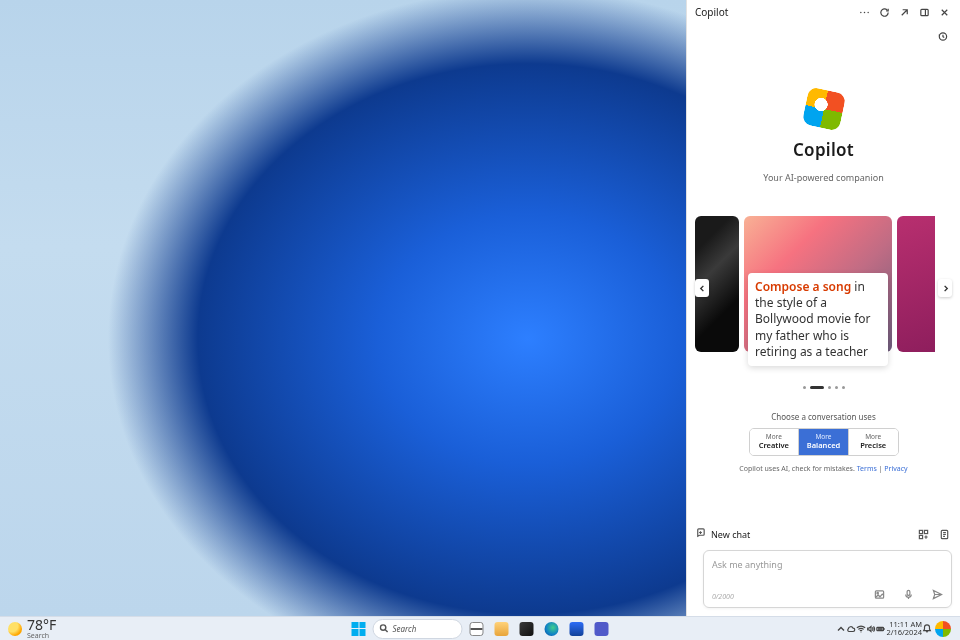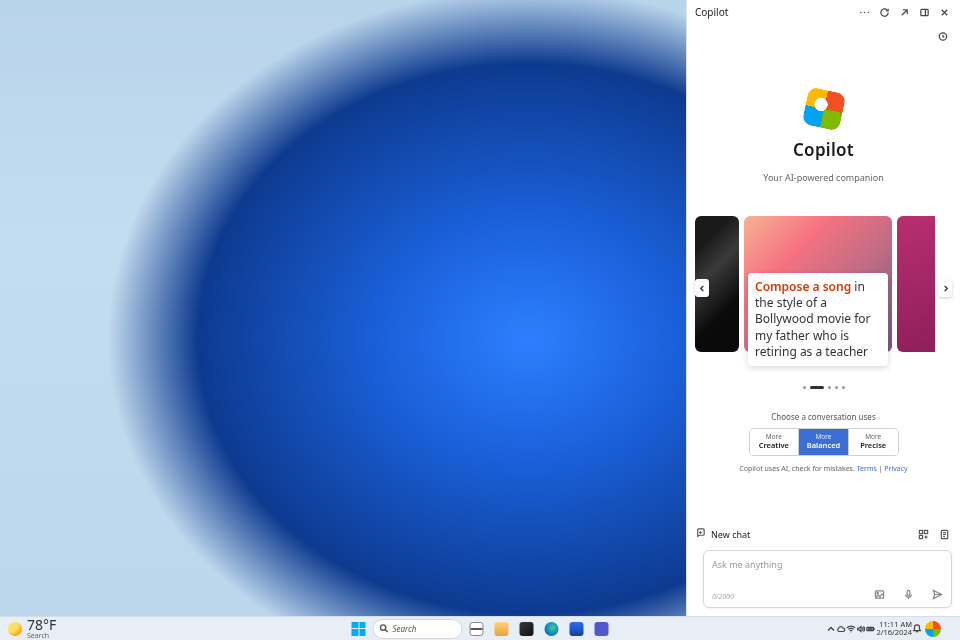--- a/index.html
+++ b/index.html
@@ -243,21 +243,21 @@
   .app-taskview{background:linear-gradient(#fff 45%,#333 46% 54%,#fff 55%);border:1px solid #888;}
   .app-explorer{background:linear-gradient(#ffd27a,#e8a43a);}
   .app-edge{background:radial-gradient(circle at 60% 40%, #3ecf8e, #0f7fc7 60%, #0b3f7a);border-radius:50%;}
   .app-store{background:linear-gradient(#2d6df6,#114199);}
   .app-photos{background:linear-gradient(135deg,#3a3a3a,#111);}
   .app-teams{background:#5059c9;}
 
   .tb-right{
     margin-left:auto;
     display:flex;align-items:center;
-    padding-right:16px;
+    padding-right:6px;
   }
   .tray-ic svg{width:10px;height:10px;stroke:#444;stroke-width:1.4;fill:none;}
   .tray-ic{display:flex;align-items:center;justify-content:center;cursor:pointer;}
   .clock{font-size:7.5px;line-height:1.05;text-align:right;}
   .tb-copilot{width:16px;height:16px;border-radius:50%;
     background: conic-gradient(#f25022 0 25%,#7fba00 25% 50%,#00a4ef 50% 75%,#ffb900 75% 100%);
   }
 </style>
 </head>
 <body>

